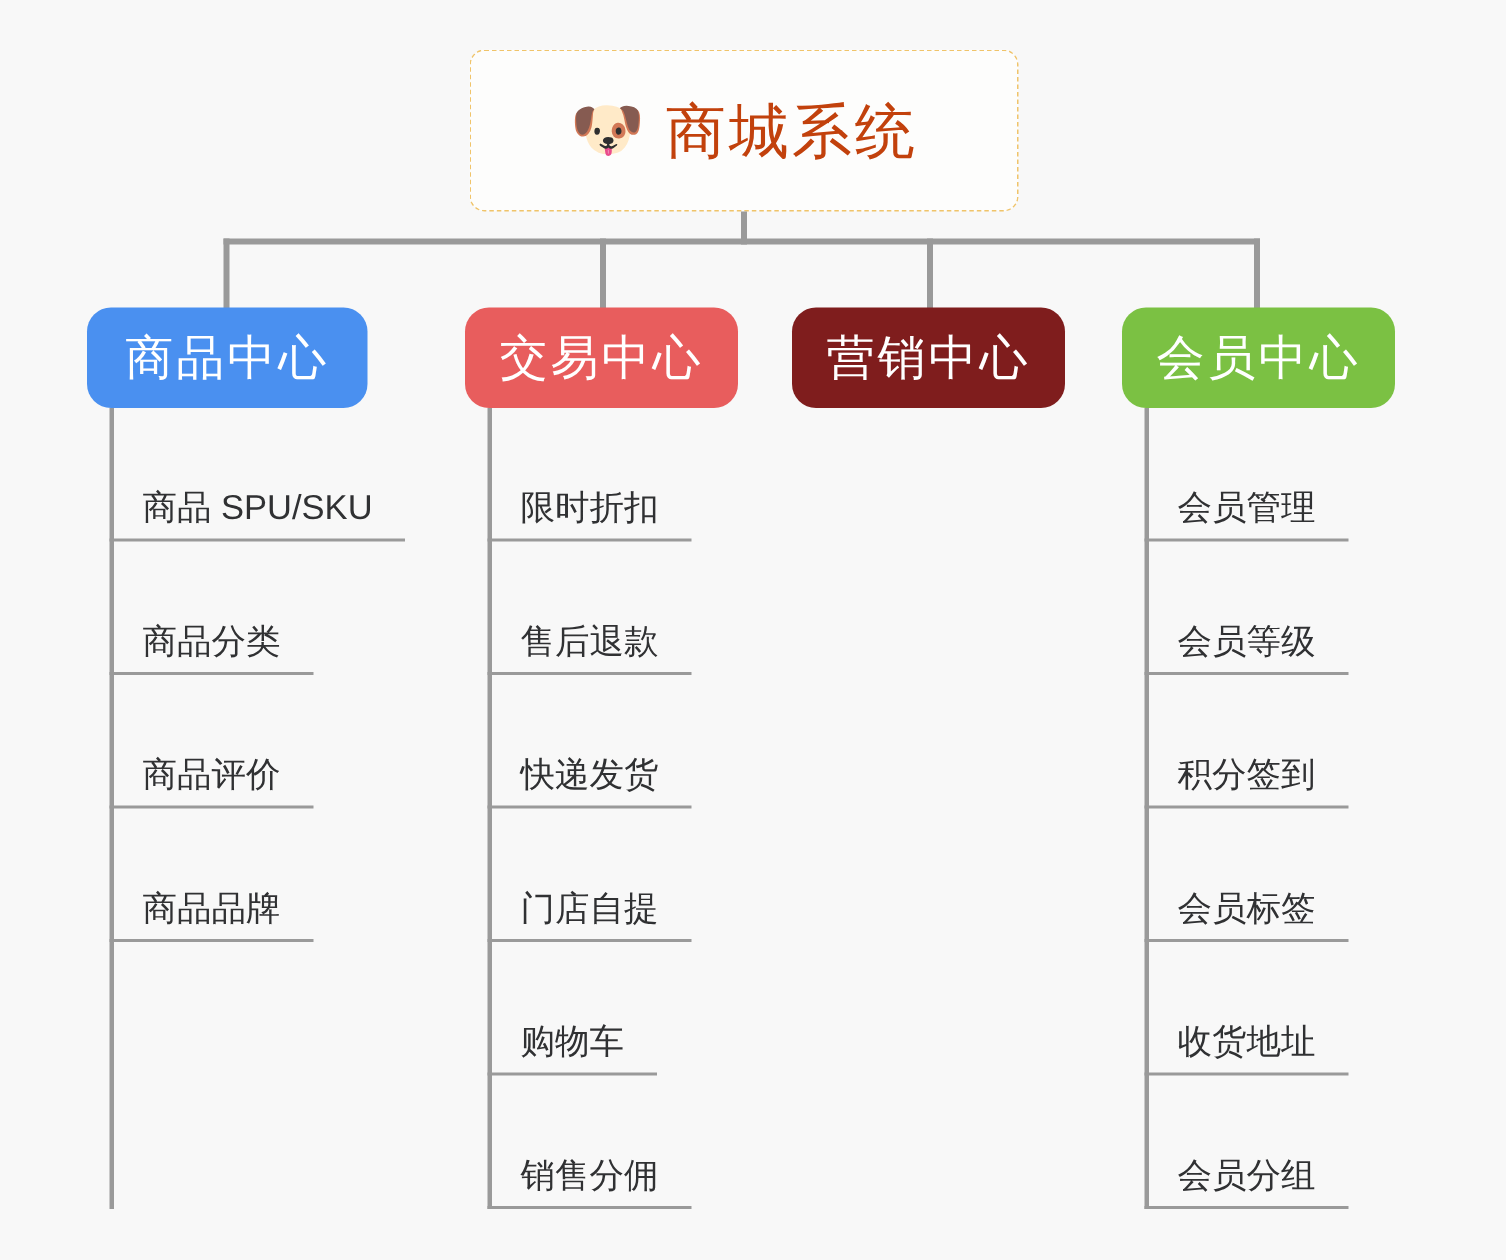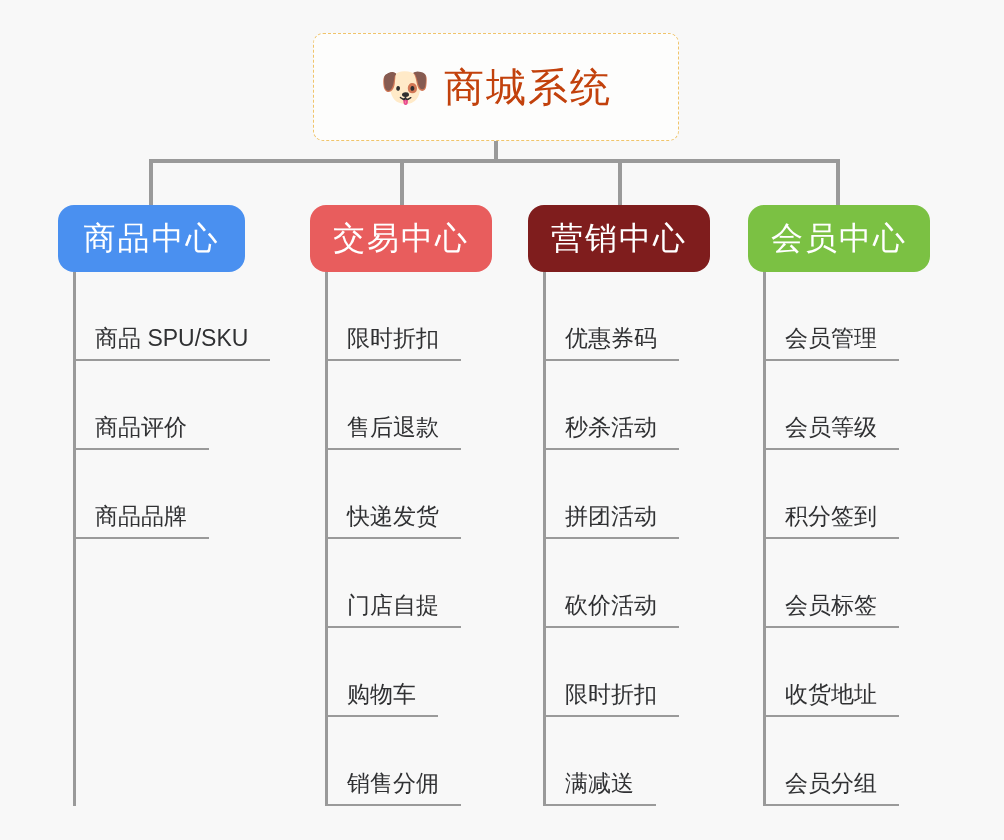--- a/index.html
+++ b/index.html
@@ -142,20 +142,23 @@
       <div class="column" style="left: 58px; width: 187px;">
         <div class="cat-header" style="background: rgb(74, 144, 240);">
           <span>商品中心</span>
         </div>
         <div class="sub-list">
           <div class="spine" style="height: 534px;"></div>
           <div class="sub-item">
             <span class="sub-item-inner">商品 SPU/SKU</span>
           </div>
           <div class="sub-item">
+            <span class="sub-item-inner">商品分类</span>
+          </div>
+          <div class="sub-item">
             <span class="sub-item-inner">商品评价</span>
           </div>
           <div class="sub-item">
             <span class="sub-item-inner">商品品牌</span>
           </div>
         </div>
       </div>
       <div class="column" style="left: 310px; width: 182px;">
         <div class="cat-header" style="background: rgb(232, 93, 93);">
           <span>交易中心</span>
@@ -179,41 +182,20 @@
           </div>
           <div class="sub-item">
             <span class="sub-item-inner">销售分佣</span>
           </div>
         </div>
       </div>
       <div class="column" style="left: 528px; width: 182px;">
         <div class="cat-header" style="background: #7f1d1d;">
           <span>营销中心</span>
         </div>
-        <div class="sub-list">
-          <div class="spine" style="height: 534px;"></div>
-          <div class="sub-item">
-            <span class="sub-item-inner">优惠券码</span>
-          </div>
-          <div class="sub-item">
-            <span class="sub-item-inner">秒杀活动</span>
-          </div>
-          <div class="sub-item">
-            <span class="sub-item-inner">拼团活动</span>
-          </div>
-          <div class="sub-item">
-            <span class="sub-item-inner">砍价活动</span>
-          </div>
-          <div class="sub-item">
-            <span class="sub-item-inner">限时折扣</span>
-          </div>
-          <div class="sub-item">
-            <span class="sub-item-inner">满减送</span>
-          </div>
-        </div>
       </div>
       <div class="column" style="left: 748px; width: 182px;">
         <div class="cat-header" style="background: rgb(123, 193, 67);">
           <span>会员中心</span>
         </div>
         <div class="sub-list">
           <div class="spine" style="height: 534px;"></div>
           <div class="sub-item">
             <span class="sub-item-inner">会员管理</span>
           </div>

